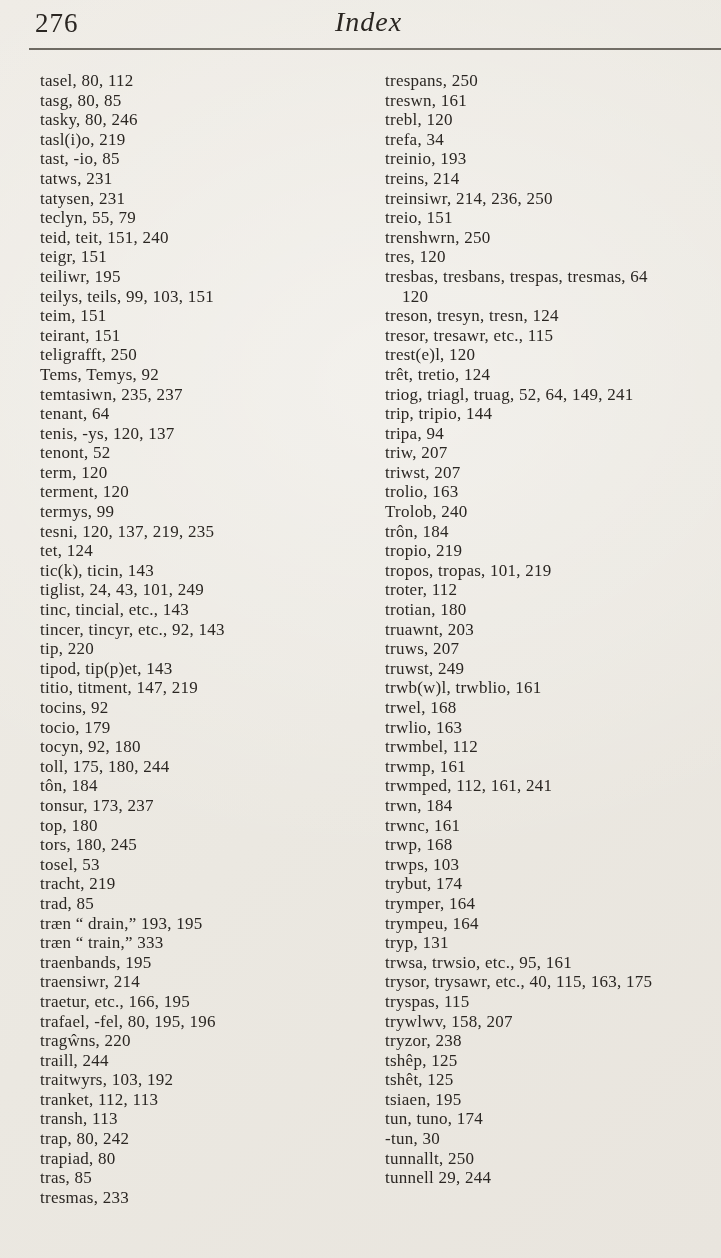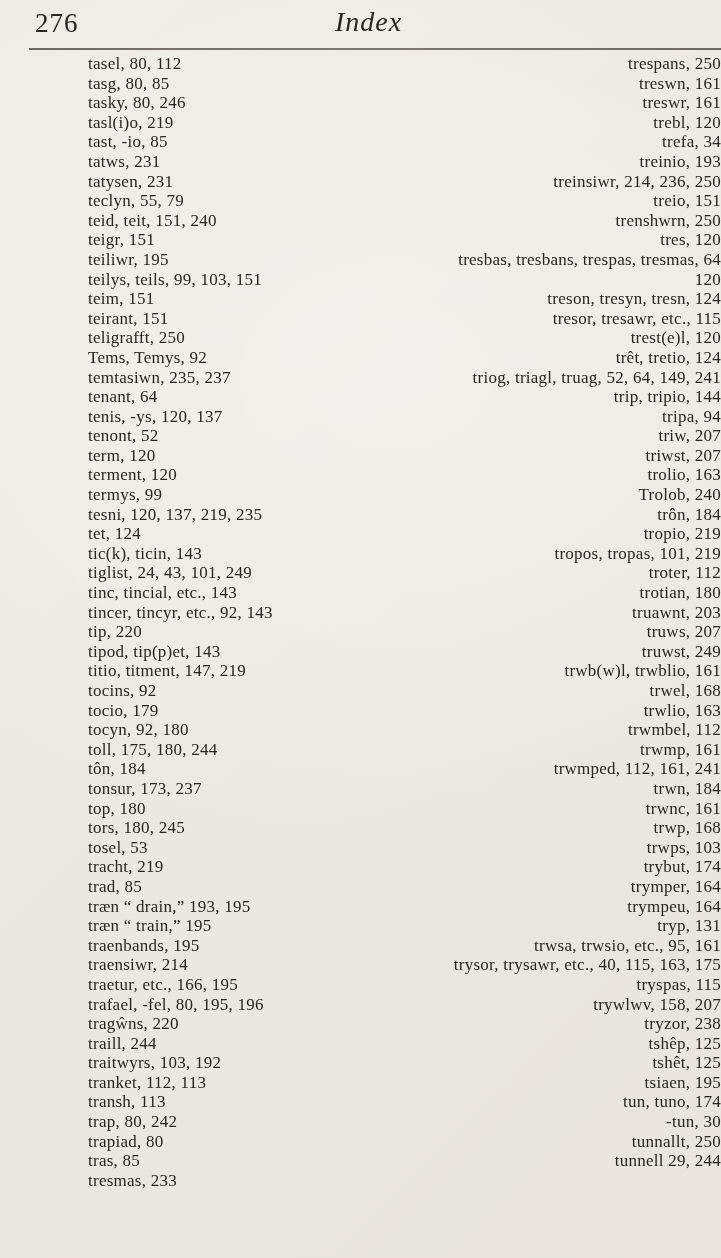--- a/index.html
+++ b/index.html
@@ -27,27 +27,26 @@
     font-style: italic;
     font-size: 28px; letter-spacing: 1px; margin-left: 16px;
   }
   .rule {
     position: absolute; top: 48px; left: 29px; right: 0;
     height: 2px;
     background: linear-gradient(90deg, #56524a 0%, #6a665e 45%, #56524a 100%);
     opacity: 0.85;
   }
   .columns {
-    position: absolute; top: 54px; left: 40px; right: 0;
+    position: absolute; top: 71px; left: 40px; right: 0;
     display: flex;
-    margin-left: 48px;
   }
   .col { display: block; }
   .col-left  { width: 345px; }
-  .col-right { width: 336px; text-align: right; }
+  .col-right { width: 336px; }
   .entry {
     font-size: 17px;
     line-height: 19.6px;
     white-space: nowrap;
     letter-spacing: 0.25px;
     font-variant-numeric: oldstyle-nums;
   }
   .entry.wrap { padding-left: 17px; }
   .entry i { font-style: italic; }
 </style>
@@ -97,42 +96,42 @@
         <div class="entry">tocyn, 92, 180</div>
         <div class="entry">toll, 175, 180, 244</div>
         <div class="entry">tôn, 184</div>
         <div class="entry">tonsur, 173, 237</div>
         <div class="entry">top, 180</div>
         <div class="entry">tors, 180, 245</div>
         <div class="entry">tosel, 53</div>
         <div class="entry">tracht, 219</div>
         <div class="entry">trad, 85</div>
         <div class="entry">træn “ drain,” 193, 195</div>
-        <div class="entry">træn “ train,” 195</div>
+        <div class="entry">træn “ train,” 333</div>
         <div class="entry">traenbands, 195</div>
         <div class="entry">traensiwr, 214</div>
         <div class="entry">traetur, etc., 166, 195</div>
         <div class="entry">trafael, -fel, 80, 195, 196</div>
         <div class="entry">tragŵns, 220</div>
         <div class="entry">traill, 244</div>
         <div class="entry">traitwyrs, 103, 192</div>
         <div class="entry">tranket, 112, 113</div>
         <div class="entry">transh, 113</div>
         <div class="entry">trap, 80, 242</div>
         <div class="entry">trapiad, 80</div>
         <div class="entry">tras, 85</div>
         <div class="entry">tresmas, 233</div>
       </div>
     <div class="col col-right" id="col-right">
         <div class="entry">trespans, 250</div>
         <div class="entry">treswn, 161</div>
-        <div class="entry">treswr, 161</div>
         <div class="entry">trebl, 120</div>
         <div class="entry">trefa, 34</div>
         <div class="entry">treinio, 193</div>
+        <div class="entry">treins, 214</div>
         <div class="entry">treinsiwr, 214, 236, 250</div>
         <div class="entry">treio, 151</div>
         <div class="entry">trenshwrn, 250</div>
         <div class="entry">tres, 120</div>
         <div class="entry">tresbas, tresbans, trespas, tresmas, 64</div>
         <div class="entry wrap">120</div>
         <div class="entry">treson, tresyn, tresn, 124</div>
         <div class="entry">tresor, tresawr, etc., 115</div>
         <div class="entry">trest(e)l, 120</div>
         <div class="entry">trêt, tretio, 124</div>

